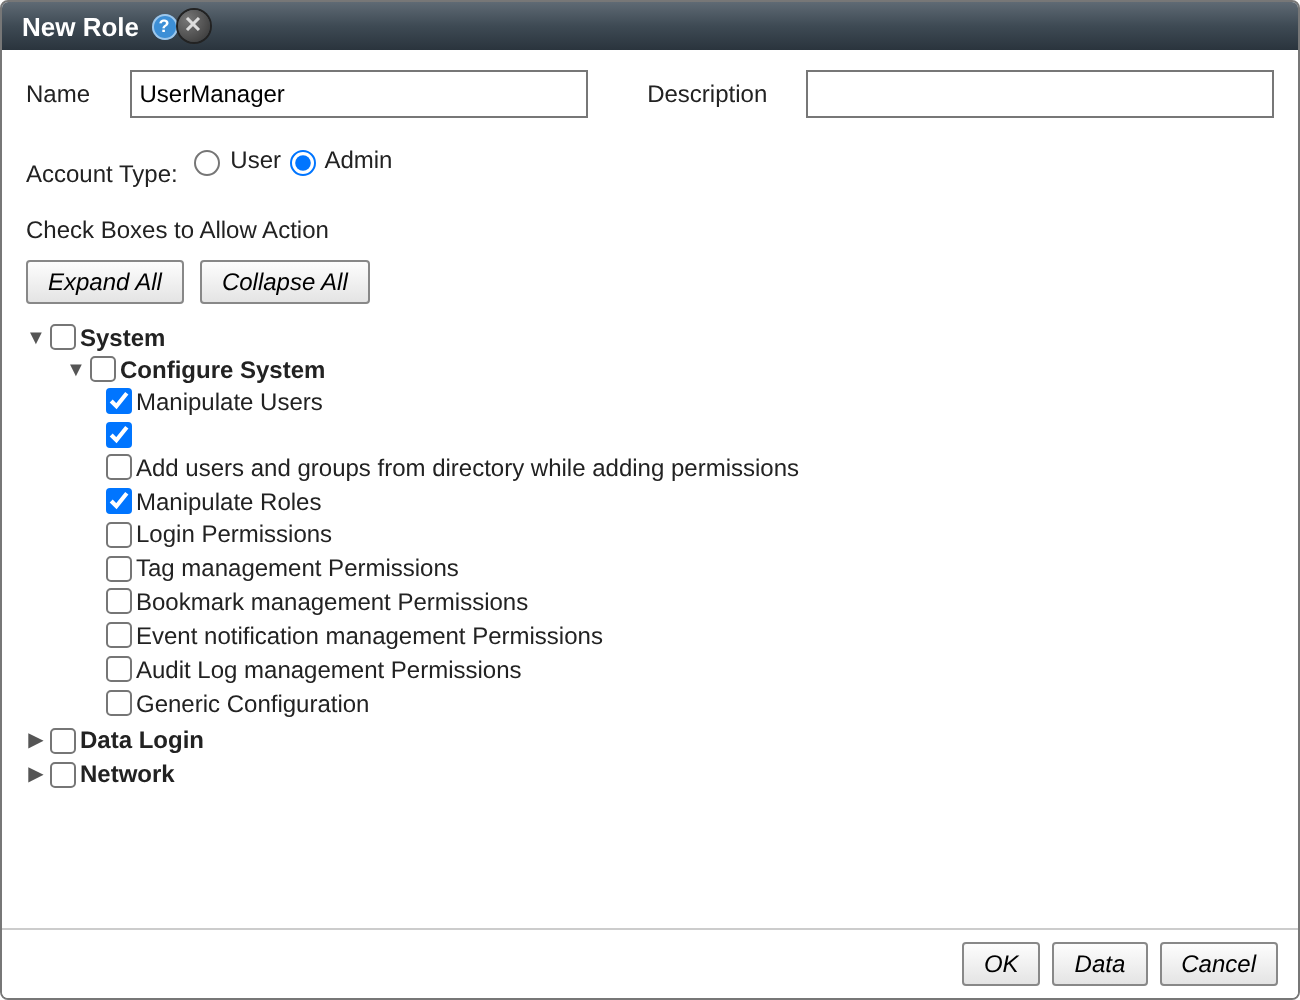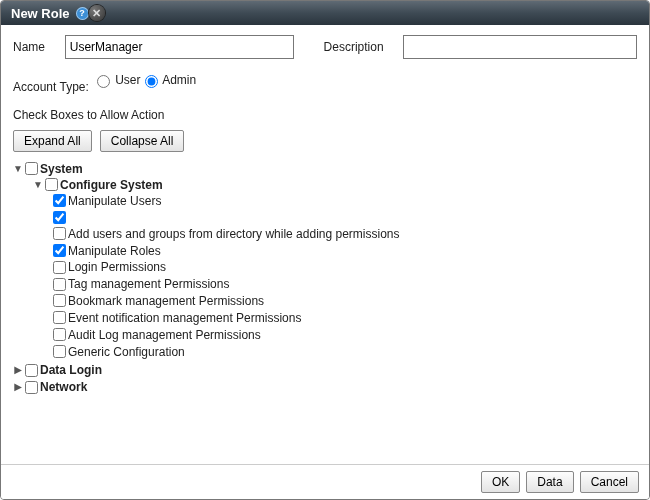--- a/index.html
+++ b/index.html
@@ -108,20 +108,21 @@
     margin-bottom: 8px;
   }
   .btn {
     border: 1px solid #888;
     background: linear-gradient(to bottom, #fdfdfd, #e4e4e4);
     padding: 3px 10px;
     font-family: inherit;
     font-size: 12px;
     cursor: pointer;
     border-radius: 2px;
+    font-style: italic;
   }
   .expand-row {
     display: flex;
     gap: 8px;
     margin-bottom: 8px;
   }
   .tree-wrap {
     flex: 1 1 auto;
     overflow-y: auto;
     border-right: 0;

